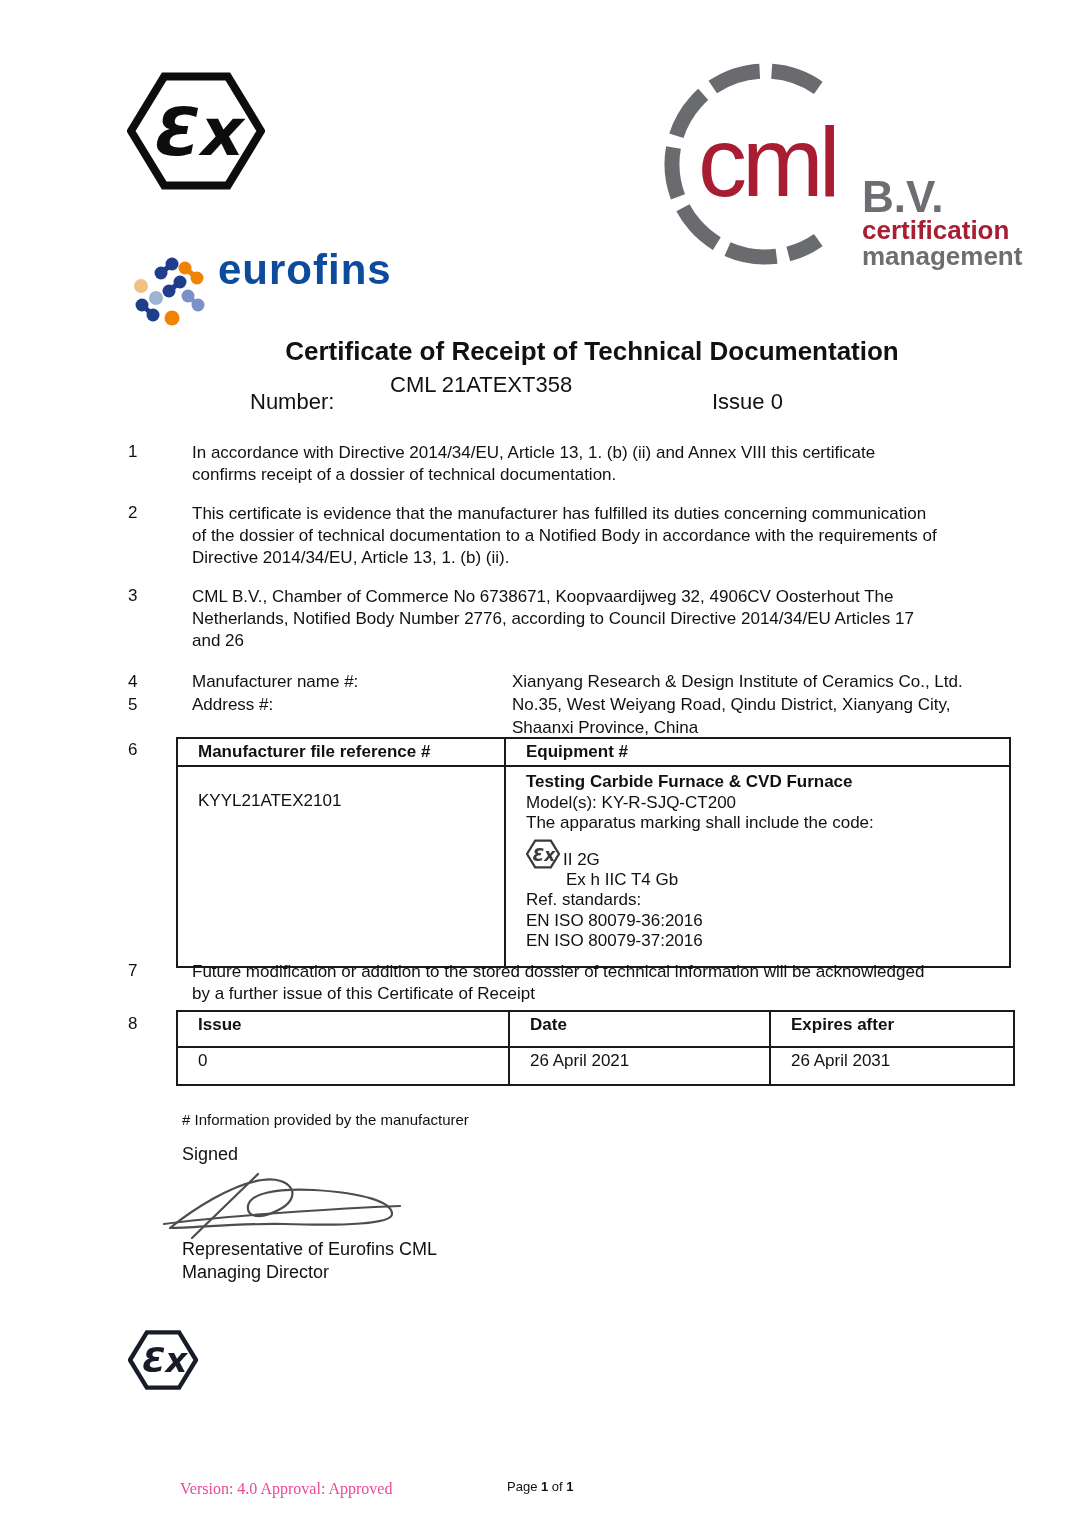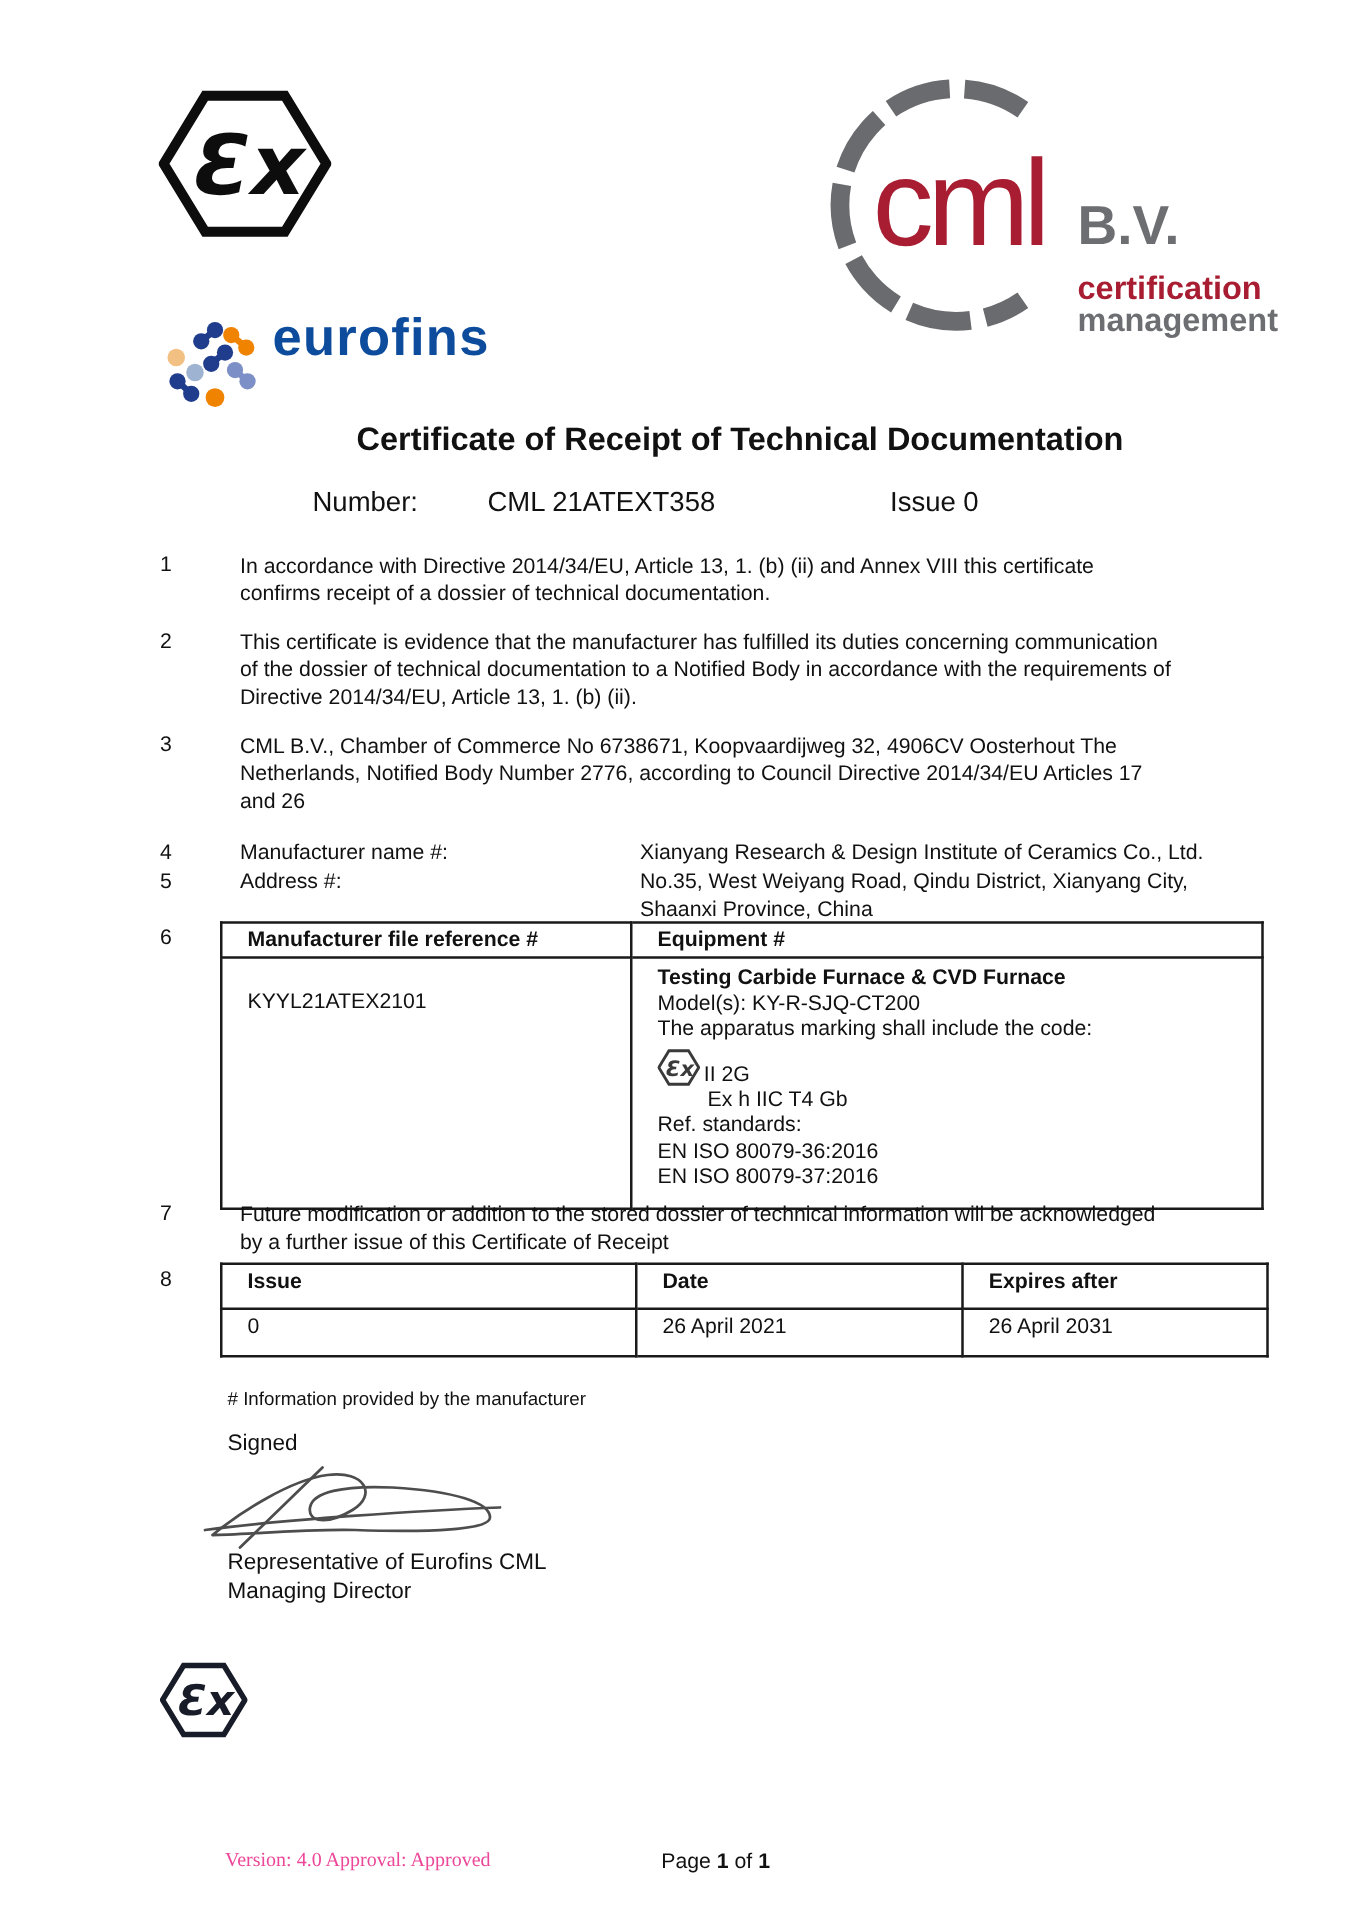--- a/index.html
+++ b/index.html
@@ -33,21 +33,21 @@
   .eq-bold{font-weight:bold;}
   .mark-row{display:flex;align-items:flex-end;height:33px;margin:2px 0 1px 0;}
   .mark-row span{line-height:18px;}
   .indent2{padding-left:40px;}
 
   
   .footnote{font-size:15px;color:#111;}
   .signed{font-size:18px;color:#111;}
   .rep{font-size:18px;line-height:23px;color:#111;white-space:pre-line;}
   .footer-ver{font-size:16px;font-family:"Liberation Serif", serif;color:#ec4899;}
-  .footer-page{font-size:17px;color:#111;margin-left:22px;}
+  .footer-page{font-size:13px;color:#111;}
   .footer-page b{font-weight:bold;}
 </style>
 </head>
 <body>
 
 <div class="page">
 
   <svg class="abs" style="left:127px;top:68px;" width="138" height="126" viewBox="0 0 104 92">
     <path d="M3,46 L28,5 L76,5 L101,46 L76,87 L28,87 Z" fill="none" stroke="#0d0d0d" stroke-width="6"></path>
     <text x="21" y="64" font-size="50" font-style="italic" font-weight="bold" font-family="DejaVu Sans, sans-serif" fill="#0d0d0d">Ɛx</text>
@@ -76,28 +76,28 @@
         <circle cx="25" cy="59" r="6.5" fill="#1f3d8c"></circle>
       <circle cx="44" cy="62" r="7.5" fill="#f08300"></circle>
     </svg><span class="eurofins-word" style="margin-left:6px;vertical-align:14px;">eurofins</span>
   </div>
 
   <div class="abs" style="left:650px;top:55px;width:375px;height:220px;">
     <svg class="abs" style="left:12px;top:4px;" width="212" height="212" viewBox="0 0 212 212">
       <path d="M156.3,28.8 A93,93 0 1 0 156.3,181.2" fill="none" stroke="#6a6b6e" stroke-width="15" stroke-dasharray="50 12"></path>
     </svg>
     <div class="abs cml-word" style="left:48px;top:58px;">cml</div>
-    <div class="abs cml-bv" style="left:212px;top:104px;">B.V.</div>
+    <div class="abs cml-bv" style="left:212px;top:120px;">B.V.</div>
     <div class="abs cml-cert" style="left:212px;top:162px;">certification</div>
     <div class="abs cml-mgmt" style="left:212px;top:188px;">management</div>
   </div>
 
   <div class="abs title" style="left:182px;top:336px;width:820px;">Certificate of Receipt of Technical Documentation</div>
   <div class="abs numrow" style="left:250px;top:389px;">Number:</div>
-  <div class="abs numrow" style="left:390px;top:389px;text-align:right;">CML 21ATEXT358</div>
+  <div class="abs numrow" style="left:390px;top:372px;text-align:right;">CML 21ATEXT358</div>
   <div class="abs numrow" style="left:712px;top:389px;">Issue 0</div>
 
   <div class="abs inum" style="left:128px;top:442px;">1</div>
   <div class="abs itext" style="left:192px;top:442px;width:830px;">In accordance with Directive 2014/34/EU, Article 13, 1. (b) (ii) and Annex VIII this certificate
 confirms receipt of a dossier of technical documentation.</div>
 
   <div class="abs inum" style="left:128px;top:503px;">2</div>
   <div class="abs itext" style="left:192px;top:503px;width:830px;">This certificate is evidence that the manufacturer has fulfilled its duties concerning communication
 of the dossier of technical documentation to a Notified Body in accordance with the requirements of
 Directive 2014/34/EU, Article 13, 1. (b) (ii).</div>

